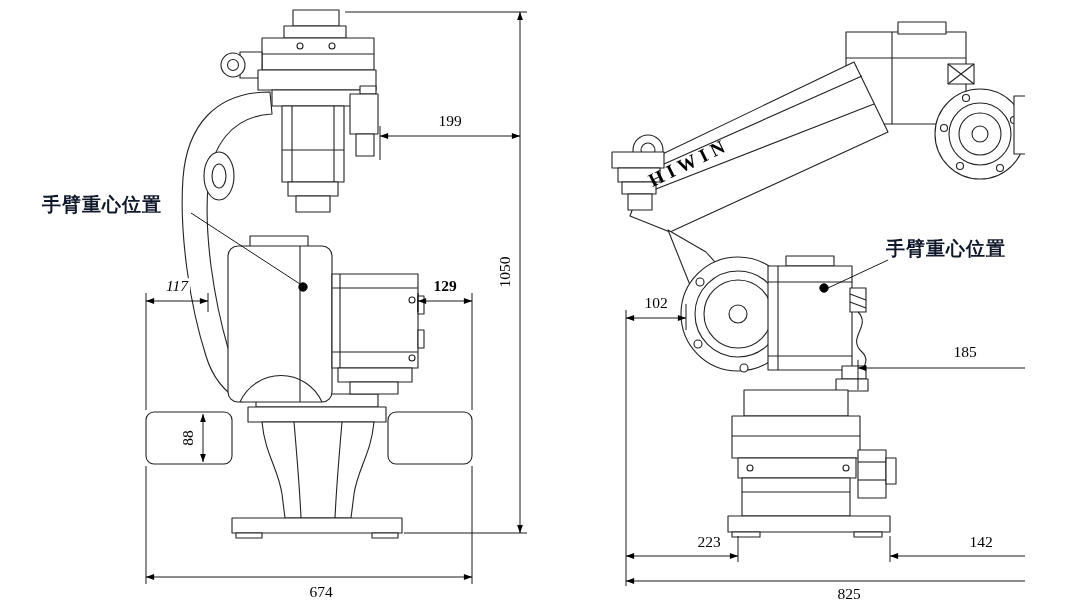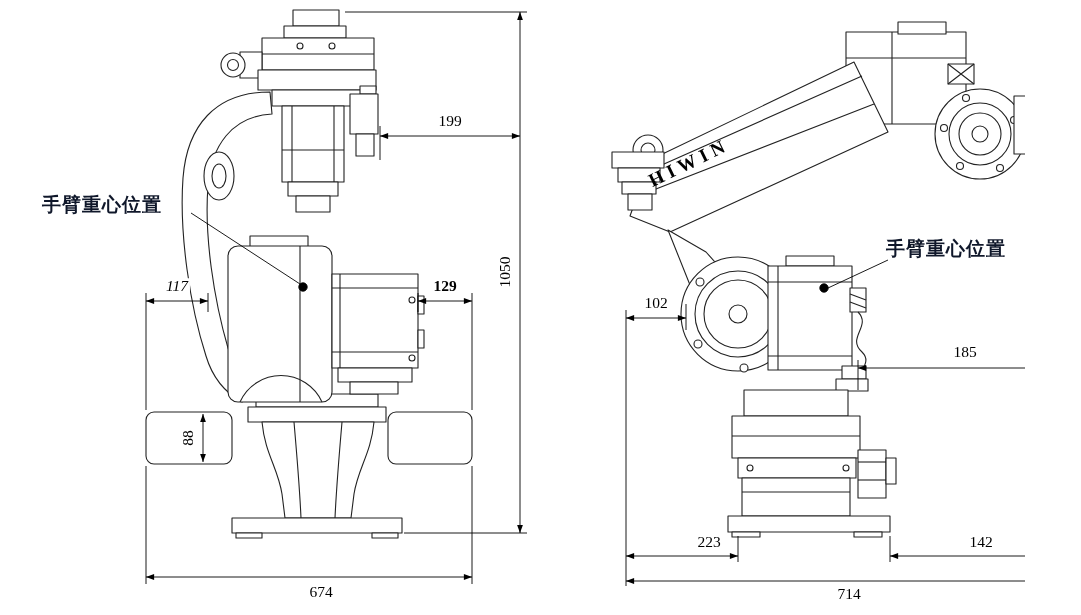--- a/index.html
+++ b/index.html
@@ -236,20 +236,20 @@
 <div class="dimnum v" style="left:505px;top:272px;">1050</div>
 <div class="dimnum" style="left:177px;top:286px;font-style:italic;">117</div>
 <div class="dimnum" style="left:445px;top:286px;font-weight:bold;">129</div>
 <div class="dimnum v" style="left:188px;top:438px;">88</div>
 <div class="dimnum" style="left:309px;top:592px;margin-left:12px;">674</div>
 
 <div class="dimnum" style="left:656px;top:303px;">102</div>
 <div class="dimnum" style="left:965px;top:352px;">185</div>
 <div class="dimnum" style="left:682px;top:542px;margin-left:27px;">223</div>
 <div class="dimnum" style="left:981px;top:542px;">142</div>
-<div class="dimnum" style="left:849px;top:594px;">714</div>
+<div class="dimnum" style="left:849px;top:594px;">825</div>
 
 <div class="cjk" style="left:42px;top:194px;">手臂重心位置</div>
 <div class="cjk" style="left:886px;top:238px;">手臂重心位置</div>
 
 <div class="brand" style="left:645px;top:172px;">HIWIN</div>
 
 </div>
 
 </body></html>

